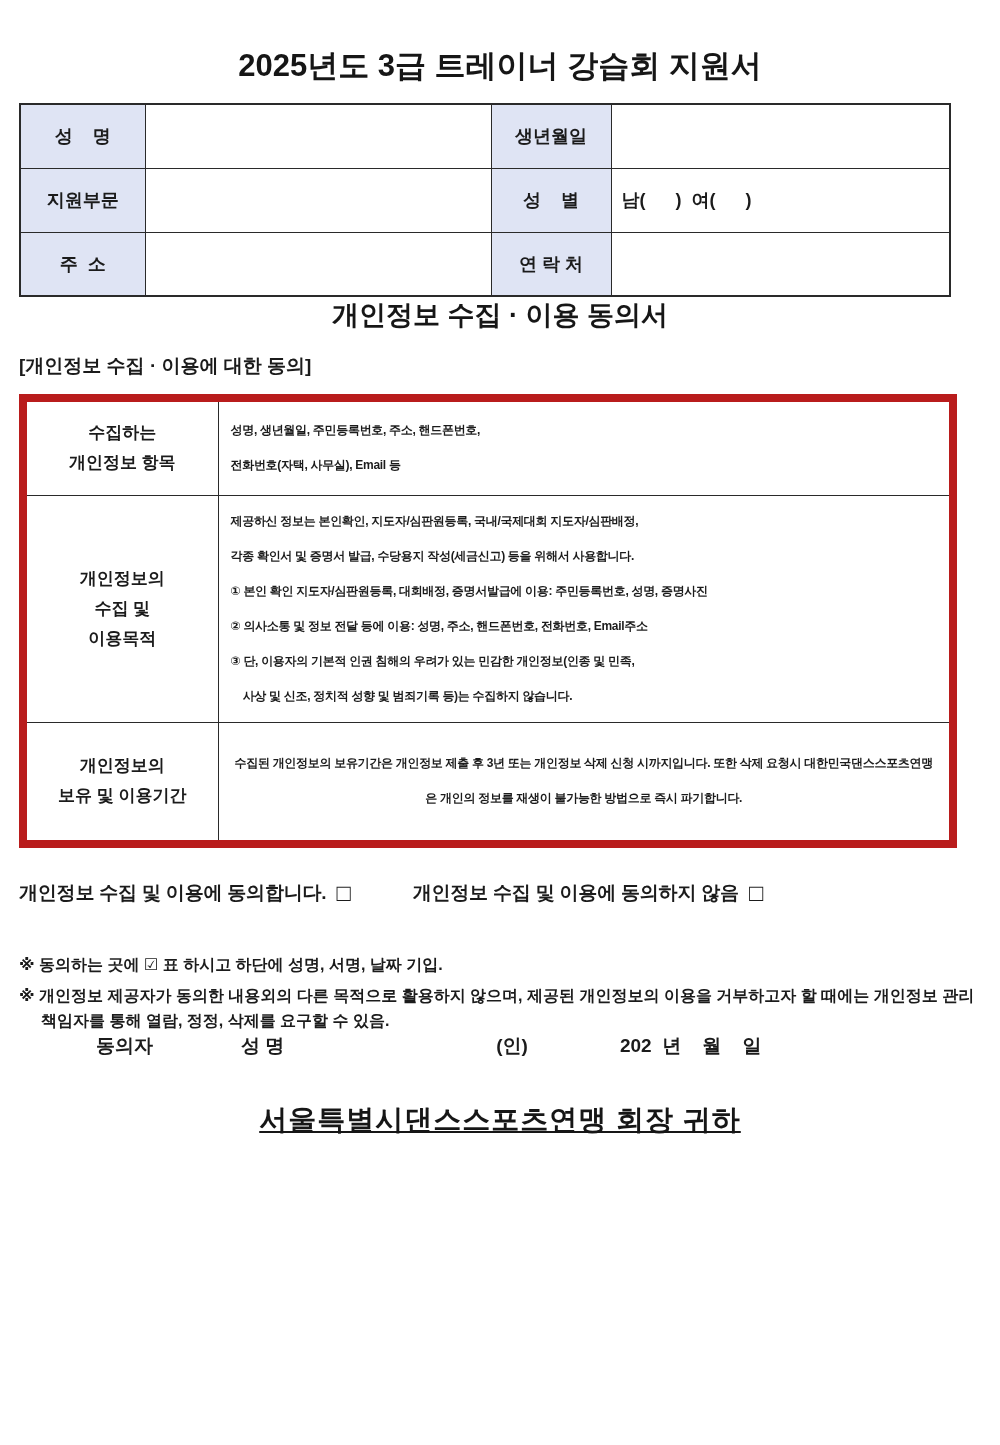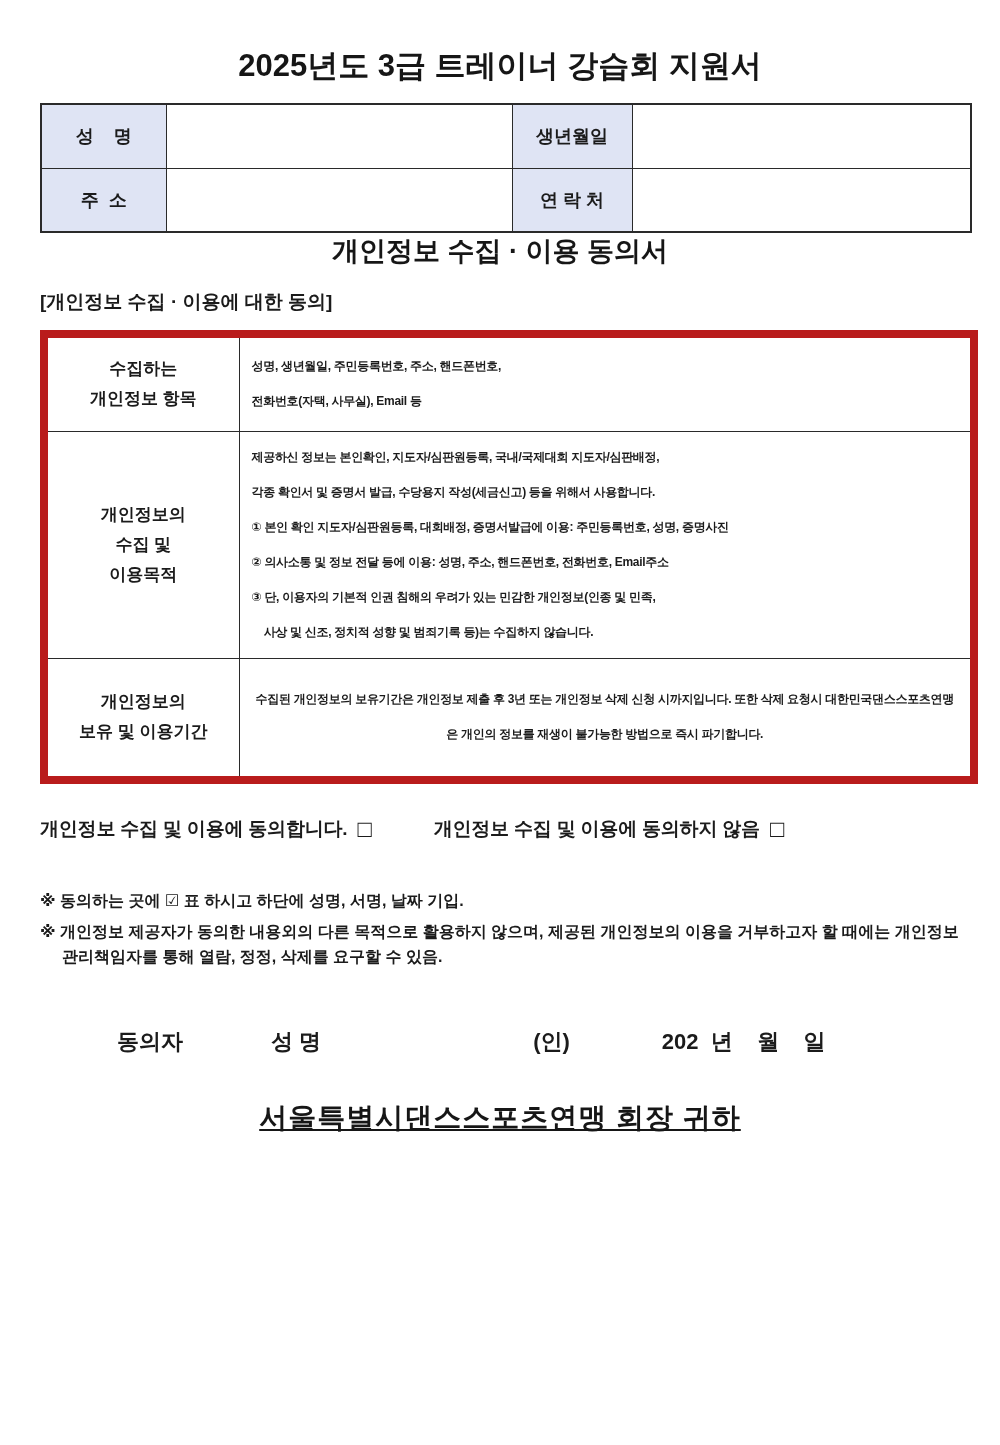--- a/index.html
+++ b/index.html
@@ -5,21 +5,21 @@
   * { margin: 0; padding: 0; box-sizing: border-box; }
   html, body { background: #ffffff; }
   body {
     width: 1000px;
     min-height: 1445px;
     font-family: "Liberation Sans", "DejaVu Sans", sans-serif;
     font-weight: bold;
     color: #1b1b1b;
     margin: 0 auto;
   }
-  .page { width: 1000px; min-height: 1445px; padding: 0 40px; overflow: hidden; }
+  .page { width: 1000px; min-height: 1445px; padding: 0 19px; overflow: hidden; }
 
   .doc-title {
     margin-top: 45px;
     text-align: center;
     font-size: 31px;
     letter-spacing: 0px;
     color: #161616;
   }
 
   table { border-collapse: collapse; width: 930px; table-layout: fixed; }
@@ -93,22 +93,21 @@
     line-height: 20px;
     margin-left: 10px;
     font-weight: normal;
   }
   .agree-gap { width: 62px; }
 
   .notes { margin-top: 46px; font-size: 16px; line-height: 25px; }
   .note-item { margin-top: 6px; padding-left: 22px; text-indent: -22px; white-space: pre-wrap; }
 
   .sign-line {
-    margin-top: 58px;
-    font-size: 22px;
+    font-size: 19px;
     white-space: pre-wrap;
     display: flex;
     align-items: baseline;
   }
   .sg-consenter { margin-left: 77px; }
   .sg-name { margin-left: 88px; }
   .sg-seal { margin-left: 212px; }
   .sg-date { margin-left: 92px; }
 
   .recipient {
@@ -133,20 +132,26 @@
         <col style="width:346px">
         <col style="width:120px">
         <col style="width:339px">
     </colgroup>
     <tbody>
       <tr>
         <td class="hd">성    명</td>
         <td class="val"></td>
         <td class="hd">생년월일</td>
         <td class="val"></td>
+      </tr>
+      <tr>
+        <td class="hd">지원부문</td>
+        <td class="val"></td>
+        <td class="hd">성    별</td>
+        <td class="val">남(      )  여(      )</td>
       </tr>
       <tr>
         <td class="hd">주  소</td>
         <td class="val"></td>
         <td class="hd">연 락 처</td>
         <td class="val"></td>
       </tr>
     </tbody>
   </table>
 

